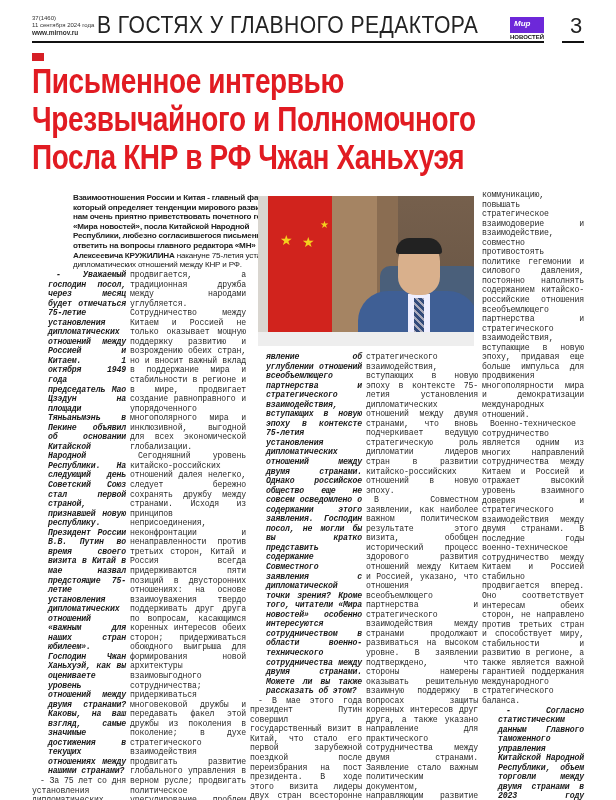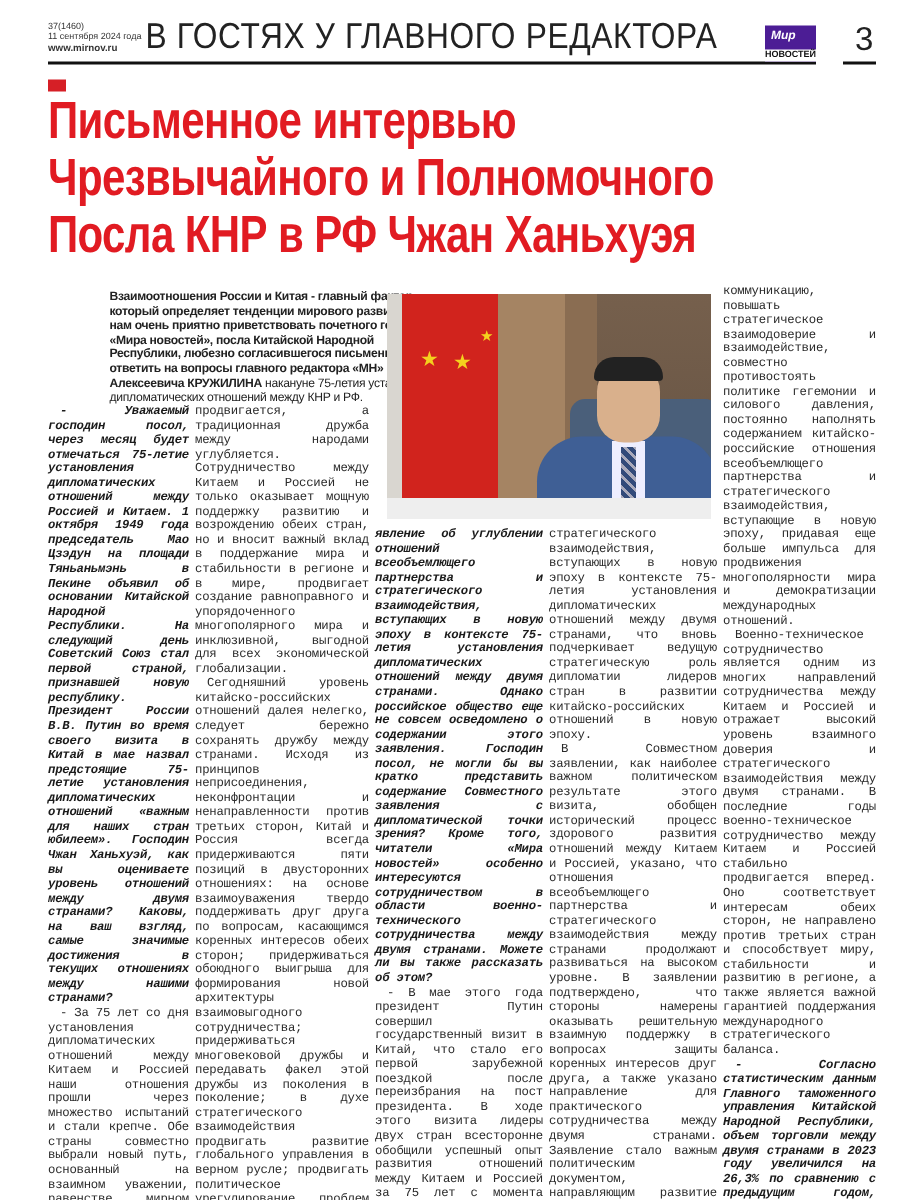--- a/index.html
+++ b/index.html
@@ -3,21 +3,21 @@
 <meta charset="utf-8">
 <style>
   html, body { margin:0; padding:0; background:#fff; }
   body { width:616px; height:800px; position:relative; overflow:hidden; font-family:"Liberation Serif", serif; color:#222; }
   .masthead { position:absolute; left:32px; top:11px; width:552px; height:32px; }
   .mh-meta { position:absolute; left:0; top:4px; font-family:"Liberation Sans", sans-serif; font-size:6px; line-height:7px; color:#333; }
   .mh-meta .url { font-weight:bold; font-size:6.5px; }
   .mh-section { position:absolute; left:65px; top:0; font-family:"Liberation Sans", sans-serif; font-size:24px; letter-spacing:0.5px; color:#222; white-space:nowrap; transform:scaleX(0.88); transform-origin:left top; }
   .mh-rule { position:absolute; left:0; top:30px; width:512px; height:1.5px; background:#111; }
   .mh-rule2 { position:absolute; left:530px; top:30px; width:22px; height:1.5px; background:#111; }
-  .mh-logo { position:absolute; left:478px; top:6px; width:34px; height:24px; background:#4c1d95; }
+  .mh-logo { position:absolute; left:478px; top:6px; width:34px; height:24px; background:#6d28d9; }
   .mh-logo .l1 { position:absolute; left:4px; top:2px; color:#fff; font-style:italic; font-weight:bold; font-size:8px; font-family:"Liberation Sans", sans-serif; }
   .mh-logo .l2 { position:absolute; left:0; bottom:0; width:34px; height:8px; background:#fff; color:#111; font-size:6px; font-weight:bold; text-align:center; font-family:"Liberation Sans", sans-serif; line-height:8px; }
   .mh-page { position:absolute; left:538px; top:2px; font-family:"Liberation Sans", sans-serif; font-size:22px; color:#222; }
   .red-tab { position:absolute; left:32px; top:53px; width:12px; height:8px; background:#d61f26; }
 
   .headline { position:absolute; left:32px; top:62px; width:560px; font-family:"Liberation Sans", sans-serif; font-weight:bold; color:#e11b22; font-size:35px; line-height:38px; letter-spacing:-0.5px; transform:scaleX(0.8); transform-origin:left top; white-space:nowrap; }
 
   .lead { position:absolute; left:32px; top:193px; width:222px; font-family:"Liberation Sans", sans-serif; font-size:8.1px; line-height:9.6px; color:#222; letter-spacing:-0.2px;margin-left:41px; }
   .lead b { font-weight:bold; }
 
@@ -29,21 +29,21 @@
   .ph-chair { position:absolute; left:122px; top:70px; width:100px; height:80px; background:#4a5f7a; border-radius:10px 10px 0 0; }
   .ph-body { position:absolute; left:100px; top:95px; width:120px; height:60px; background:#3f5f95; border-radius:30px 30px 0 0; }
   .ph-shirt { position:absolute; left:150px; top:98px; width:22px; height:50px; background:#eef; }
   .ph-tie { position:absolute; left:156px; top:102px; width:10px; height:46px; background:repeating-linear-gradient(45deg,#324a7a 0 3px,#aab 3px 5px); }
   .ph-head { position:absolute; left:140px; top:45px; width:42px; height:54px; background:#d9b08c; border-radius:20px 20px 18px 18px; }
   .ph-hair { position:absolute; left:138px; top:42px; width:46px; height:16px; background:#222; border-radius:20px 20px 4px 4px; }
   .ph-desk { position:absolute; left:0; top:136px; width:216px; height:14px; background:#eee; }
 
   .col { position:absolute; font-size:8.2px; line-height:9.55px; text-align:justify; color:#2a2a2a; letter-spacing:-0.15px; }
   .col p { margin:0; text-indent:8px;font-family:Liberation Mono, monospace; }
-  .col .q { font-style:italic; font-weight:bold; color:#1a1a1a; }
+  .col .q { font-style:italic; font-weight:bold; color:#1a1a1a;margin-left:16px; }
   .col1 { left:32px; top:270px; width:94px; }
   .col2 { left:130px; top:270px; width:116px; }
   .col3 { left:250px; top:352px; width:112px; }
   .col4 { left:366px; top:352px; width:112px; }
   .col5 { left:482px; top:190px; width:102px; }
 </style>
 </head>
 <body>
 
 <div class="masthead">

